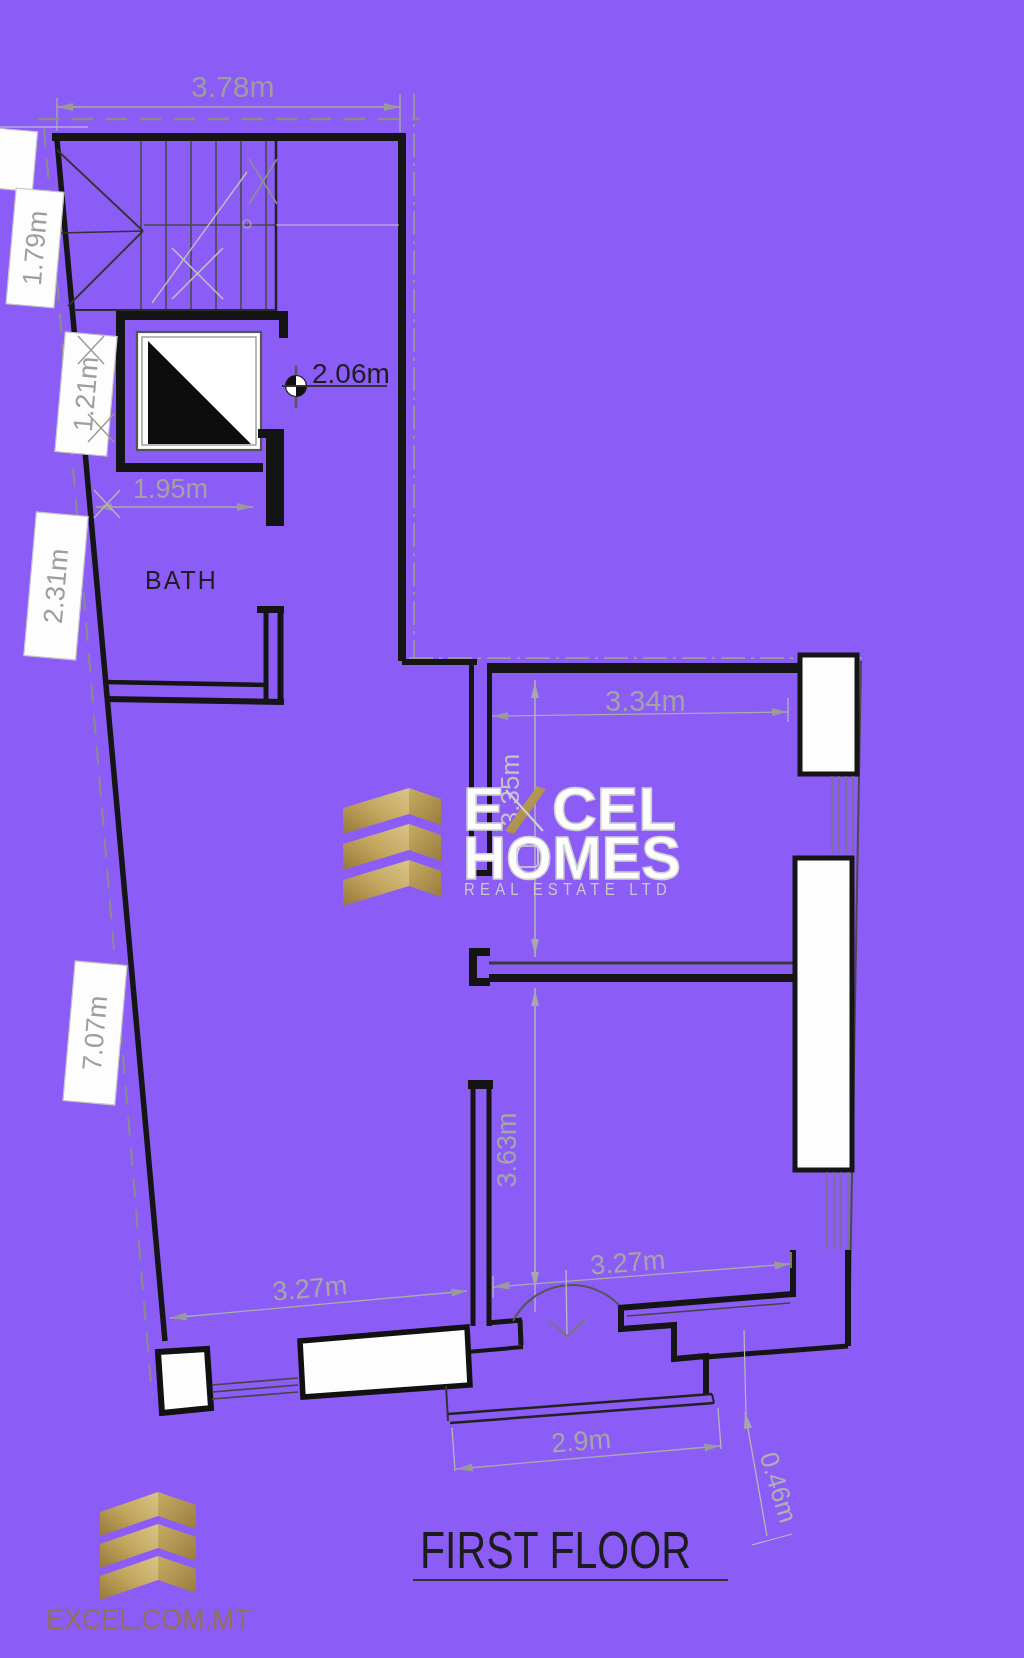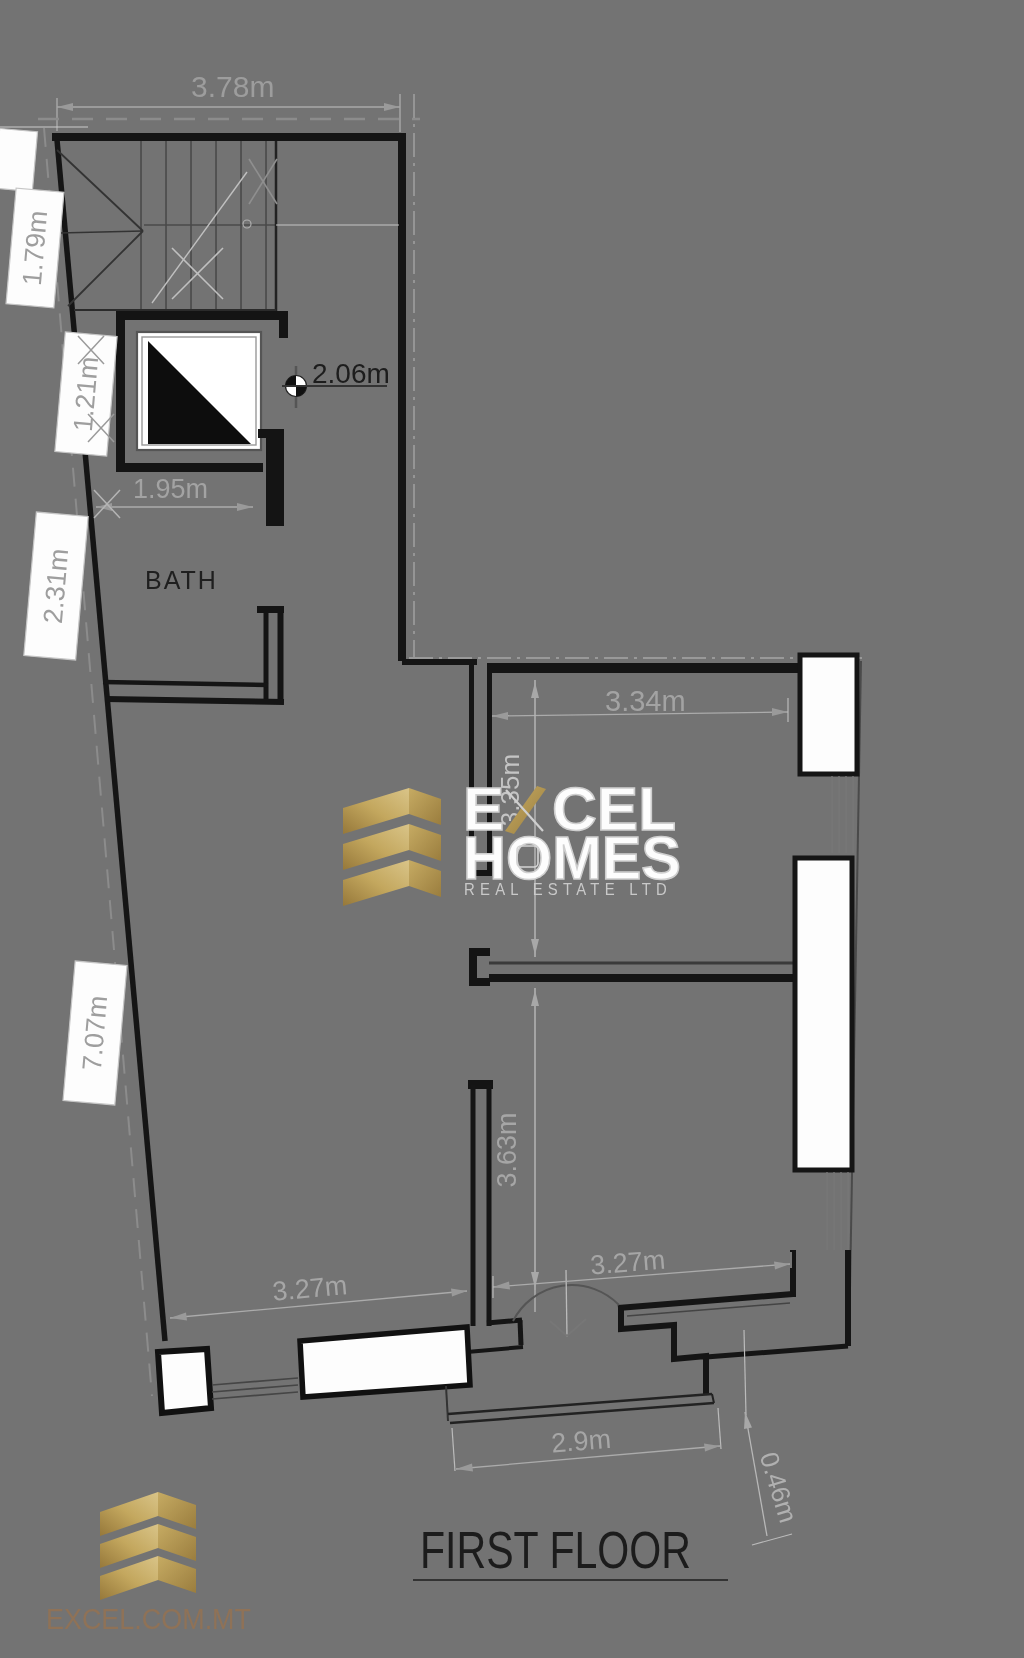--- a/index.html
+++ b/index.html
@@ -1,16 +1,16 @@
 <!DOCTYPE html>
 <html><head>
 <meta charset="utf-8">
 <style>
   html,body{margin:0;padding:0;background:#ffffff;}
-  #page{width:1024px;height:1658px;position:relative;background:#737373;font-family:"Liberation Sans", sans-serif;}
+  #page{width:1024px;height:1658px;position:relative;background:#8b5cf6;font-family:"Liberation Sans", sans-serif;}
   svg{position:absolute;left:0;top:0;}
   text{font-family:"Liberation Sans", sans-serif;}
 </style>
 </head>
 <body>
 <div id="page">
 <svg width="1024" height="1658" viewBox="0 0 1024 1658">
 <defs>
   <linearGradient id="goldA" x1="0" y1="1" x2="1" y2="0">
     <stop offset="0" stop-color="#96783a"></stop>

